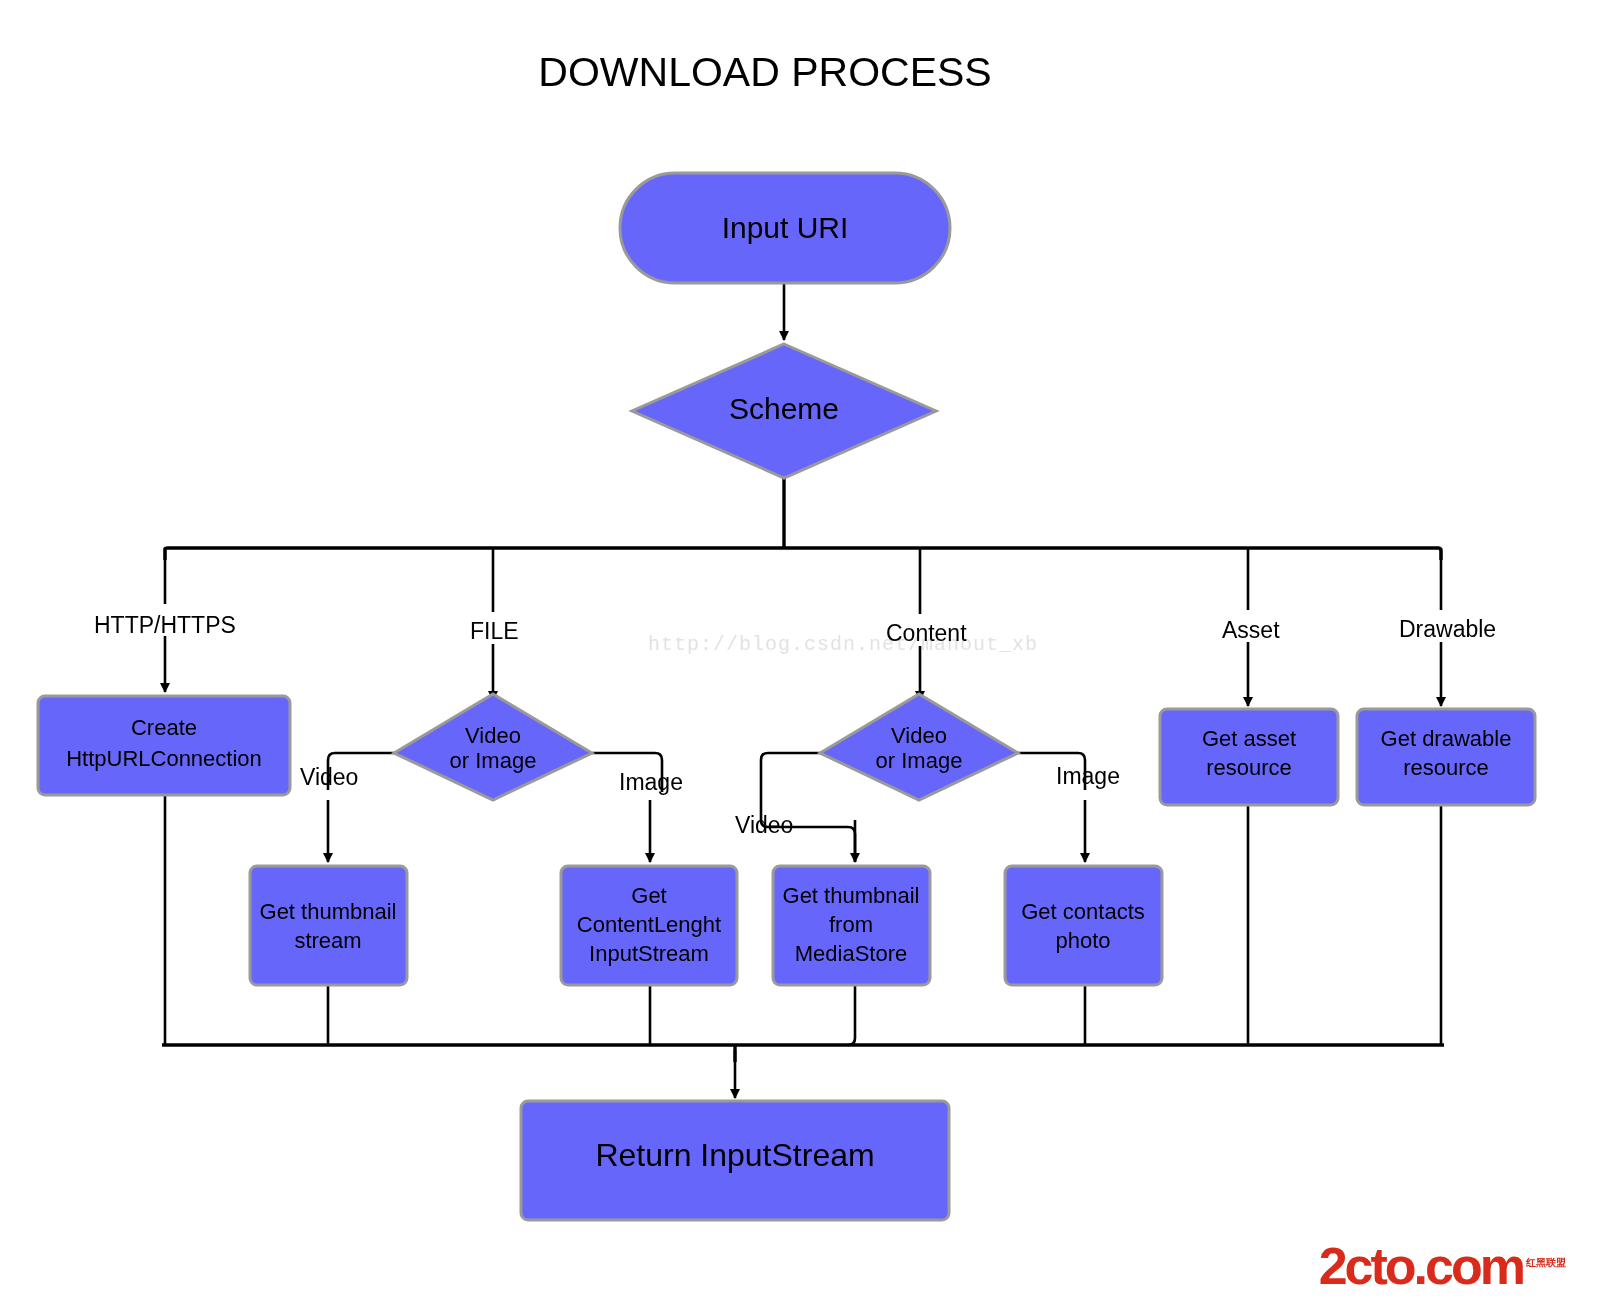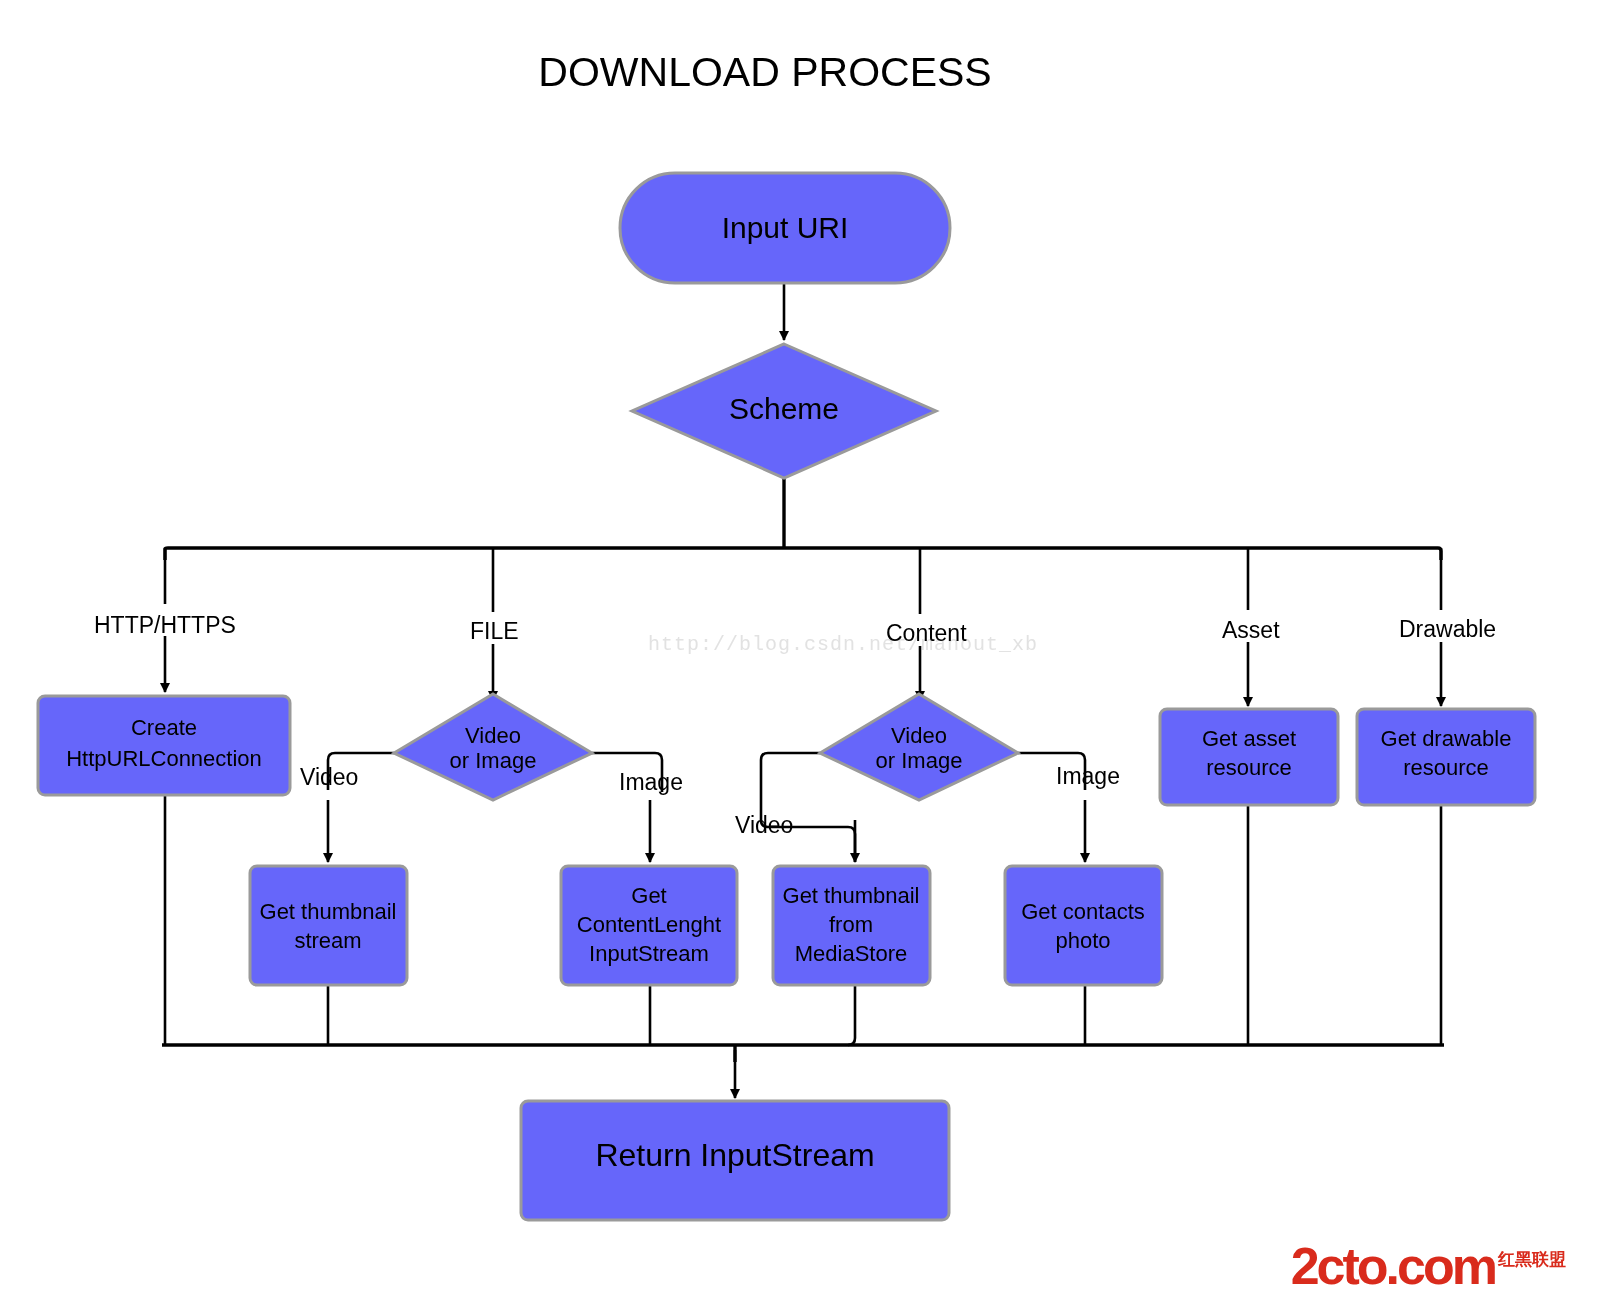--- a/index.html
+++ b/index.html
@@ -77,21 +77,21 @@
   .logo-main {
     font-family: "Liberation Sans", sans-serif;
     font-size: 52px;
     font-weight: bold;
     color: #d92b1c;
     letter-spacing: -3px;
     line-height: 0.9;
   }
   .logo-cn {
     font-family: "DejaVu Sans", sans-serif;
-    font-size: 17px;
+    font-size: 10px;
     color: #d92b1c;
     line-height: 1;
     padding-bottom: 22px;
     font-weight: bold;
   }
 </style>
 </head>
 <body>
 
 <div id="canvas">

